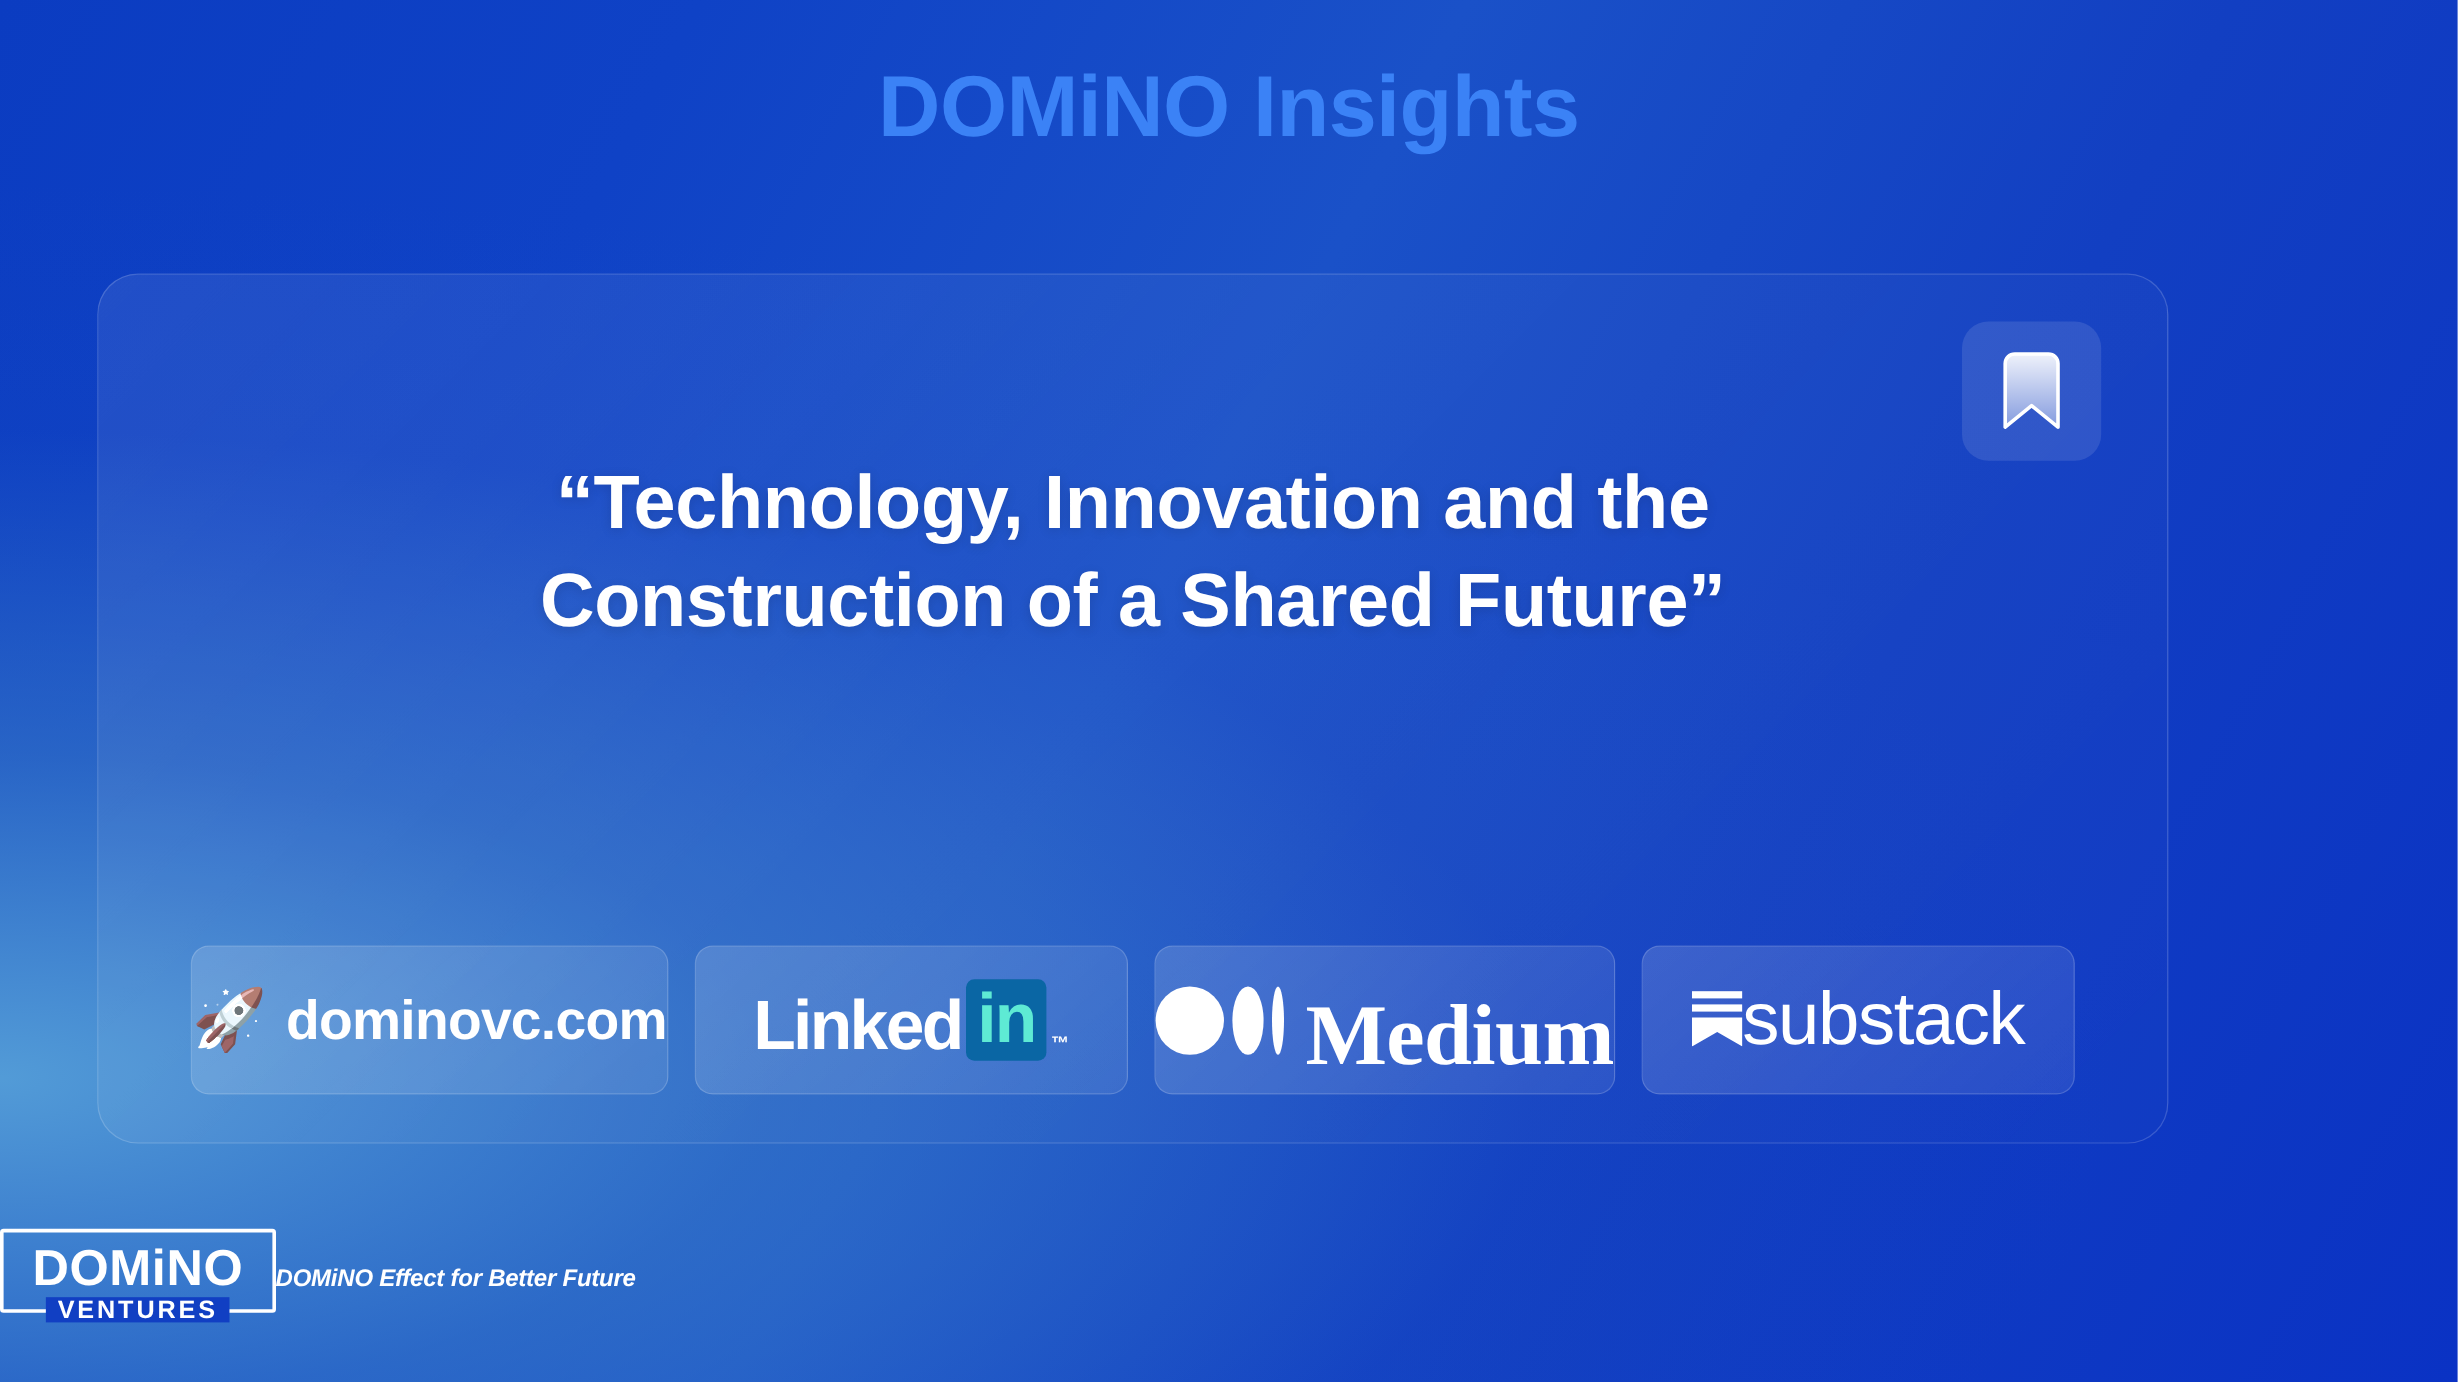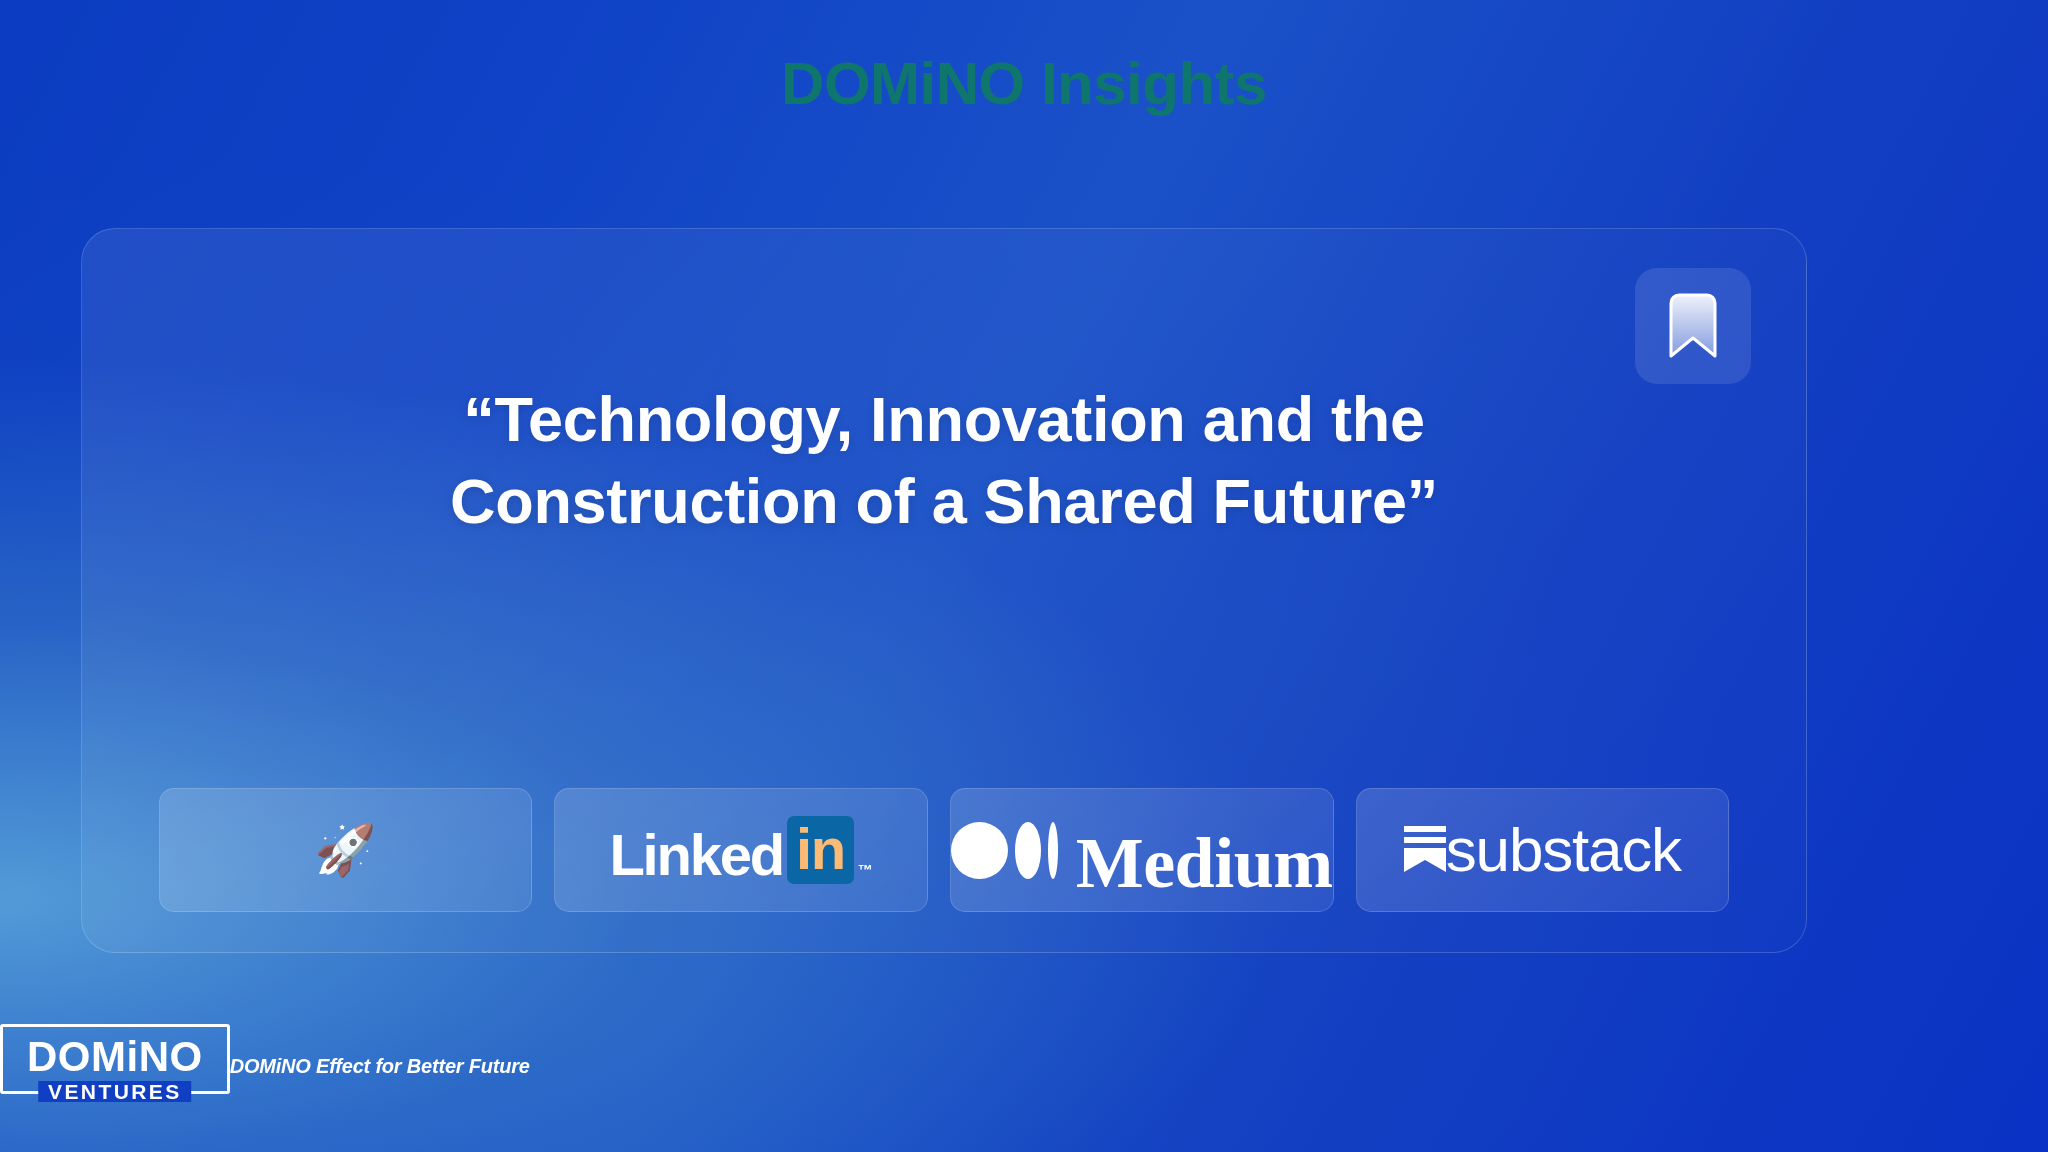--- a/index.html
+++ b/index.html
@@ -18,22 +18,22 @@
       linear-gradient(118deg, #0b3cc1 0%, #0f42c6 22%, #1a51c8 46%, #123fc2 70%, #0a32c4 100%);
   }
 
   
   .page-title {
     position: absolute;
     top: 52px;
     left: 0;
     width: 2048px;
     text-align: center;
-    color: #0f766e;
-    font-size: 60px;
+    color: #3b82f6;
+    font-size: 72px;
     font-weight: 700;
     letter-spacing: -0.5px;
     line-height: 1.05;
   }
 
   
   .insight-card {
     position: absolute;
     left: 81px;
     top: 228px;
@@ -112,21 +112,21 @@
   
   .li-logo { display:flex; align-items:flex-end; }
   .li-word {
     color:#ffffff; font-size: 58px; font-weight: 700; letter-spacing: -2.2px; line-height: 1;
   }
   .li-box {
     background: var(--li-accent, #0a66a4);
     border-radius: 7px;
     padding: 4px 9px 6px 9px;
     margin-left: 4px;
-    color: #fdba74;
+    color: #5eead4;
     font-size: 58px;
     font-weight: 700;
     letter-spacing: -1.5px;
     line-height: 1;
   }
   .li-tm { color:#ffffff; font-size: 15px; font-weight:700; margin-left:4px; margin-bottom:6px; }
 
   
   .medium-logo { display:flex; align-items:center; gap: 18px; }
   .medium-marks { display:flex; align-items:center; gap: 7px; }
@@ -208,20 +208,21 @@
 
   <div class="quote-wrap">
     <div class="quote-text">“Technology, Innovation and the</div>
     <div class="quote-text">Construction of a Shared Future”</div>
   </div>
 
   <div class="links-row">
 
     <a class="link-btn">
       <span class="rocket-icon">🚀</span>
+      <span class="site-label">dominovc.com</span>
     </a>
 
     <a class="link-btn">
       <span class="li-logo">
         <span class="li-word">Linked</span>
         <span class="li-box" id="li-box" style="--li-accent: #0a66a4;">in</span>
         <span class="li-tm">™</span>
       </span>
     </a>
 

